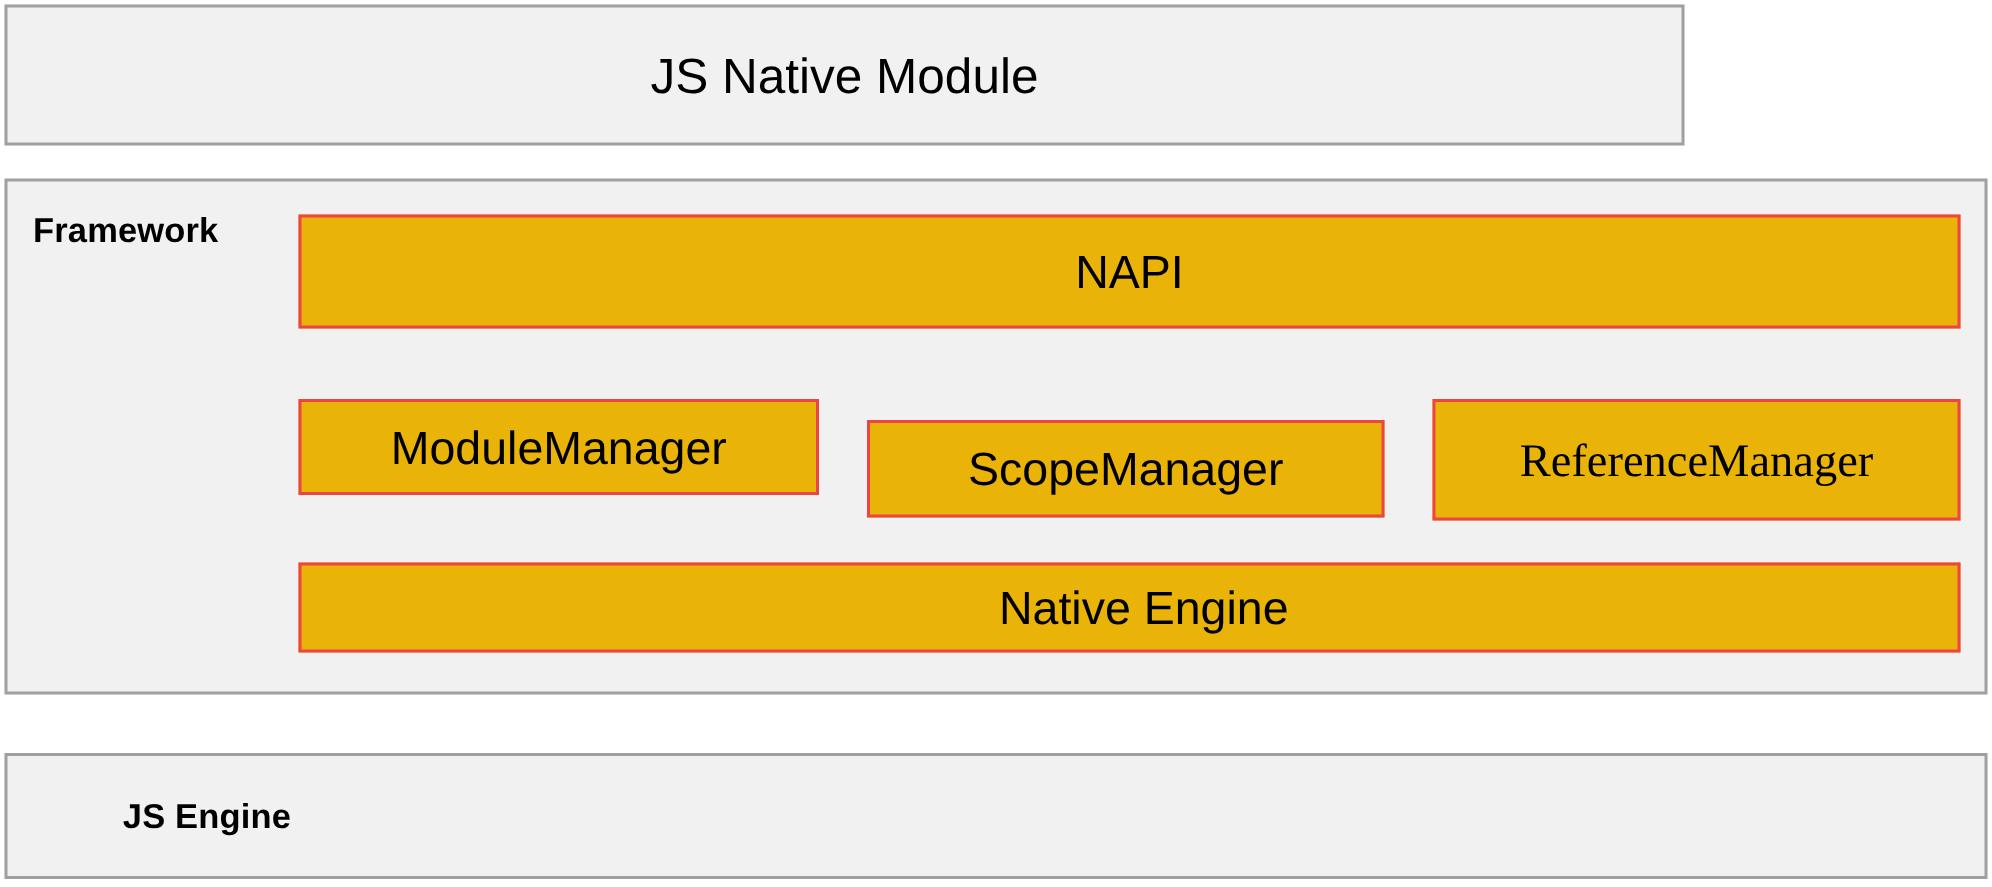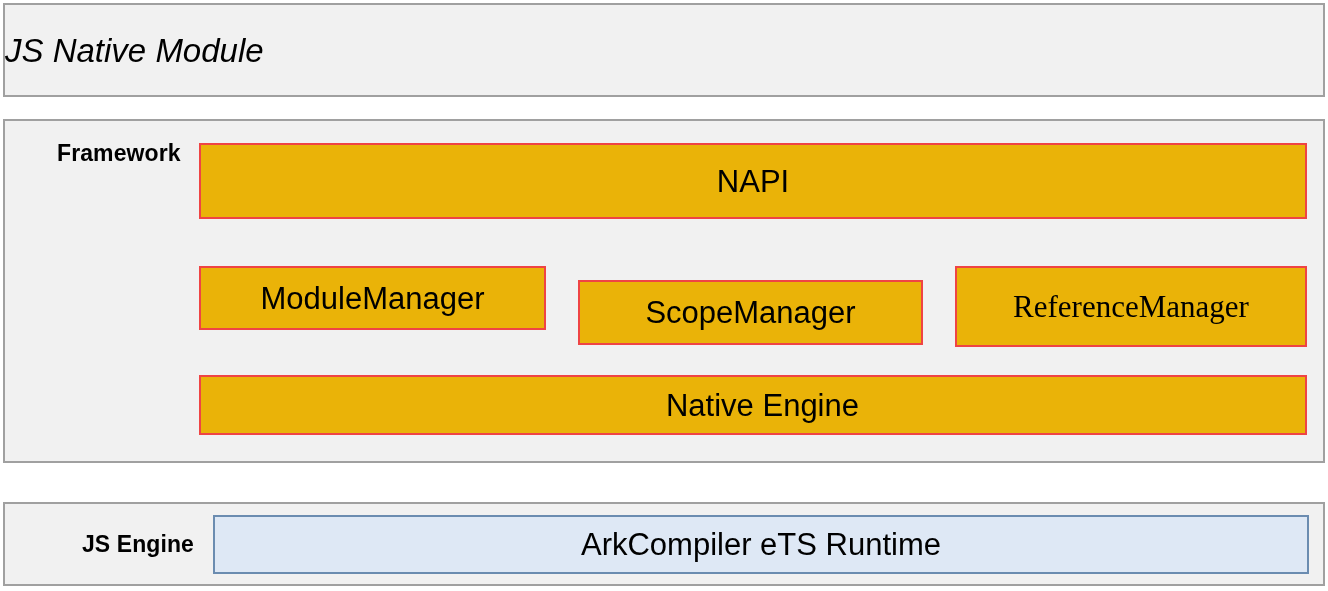--- a/index.html
+++ b/index.html
@@ -26,26 +26,25 @@
   .panel {
     position: absolute;
     background: #f1f1f1;
     border: 2px solid #a0a0a0;
     box-sizing: border-box;
   }
 
   .panel-top {
     left: 3px;
     top: 3px;
-    width: 1322px;
+    width: 1120px;
     height: 94px;
     display: flex;
     align-items: center;
-    justify-content: flex-start;
-    font-style: italic;
+    justify-content: center;
   }
 
   .panel-framework {
     left: 3px;
     top: 119px;
     width: 1322px;
     height: 344px;
   }
 
   .panel-jsengine {
@@ -56,21 +55,20 @@
     display: flex;
     align-items: center;
   }
 
   
   .section-label {
     font-size: 23px;
     font-weight: bold;
     letter-spacing: 0.1px;
     white-space: nowrap;
-    margin-left: 35px;
   }
   .label-framework {
     position: absolute;
     left: 17px;
     top: 19px;
   }
   .label-jsengine {
     margin-left: 17px;
     width: 172px;
     text-align: right;
@@ -170,16 +168,15 @@
 
     <div class="box box-reference">ReferenceManager</div>
 
     <div class="box box-native-engine">Native Engine</div>
   </div>
 
   <div class="panel panel-jsengine">
 
     <div class="section-label label-jsengine">JS Engine</div>
 
-    <div class="box-runtime">ArkCompiler eTS Runtime</div>
   </div>
 
 </div>
 
 </body></html>

